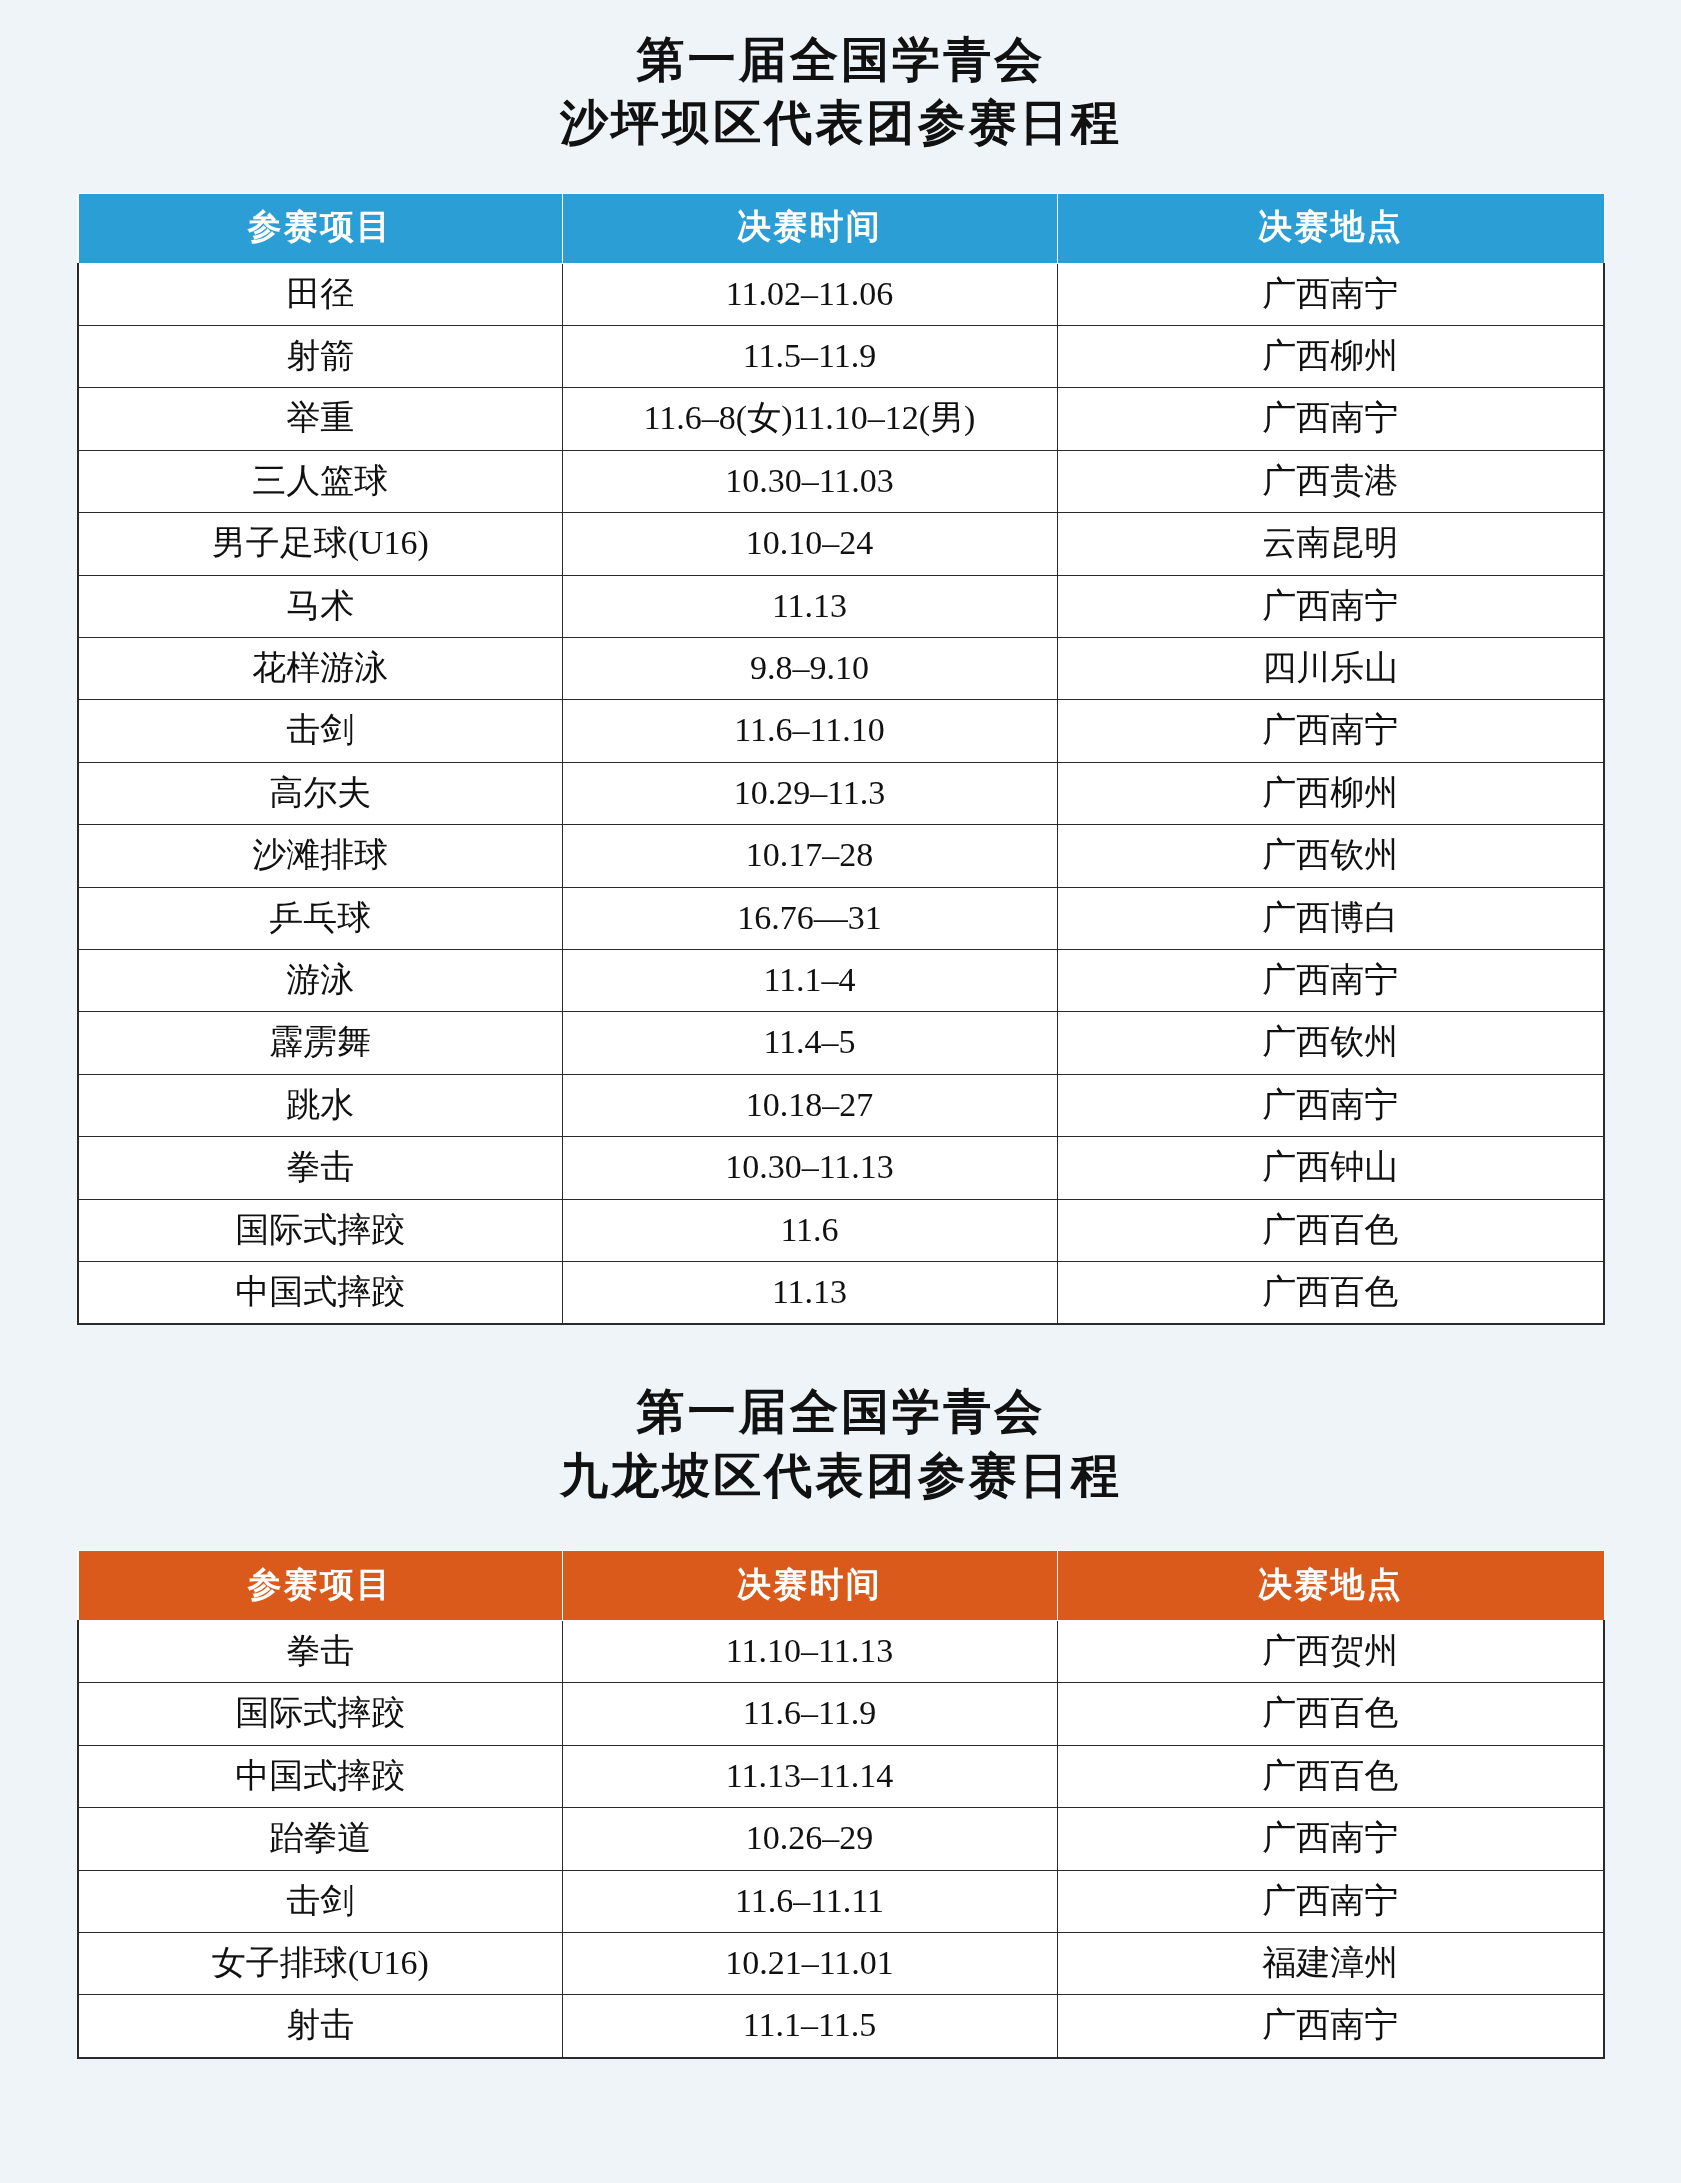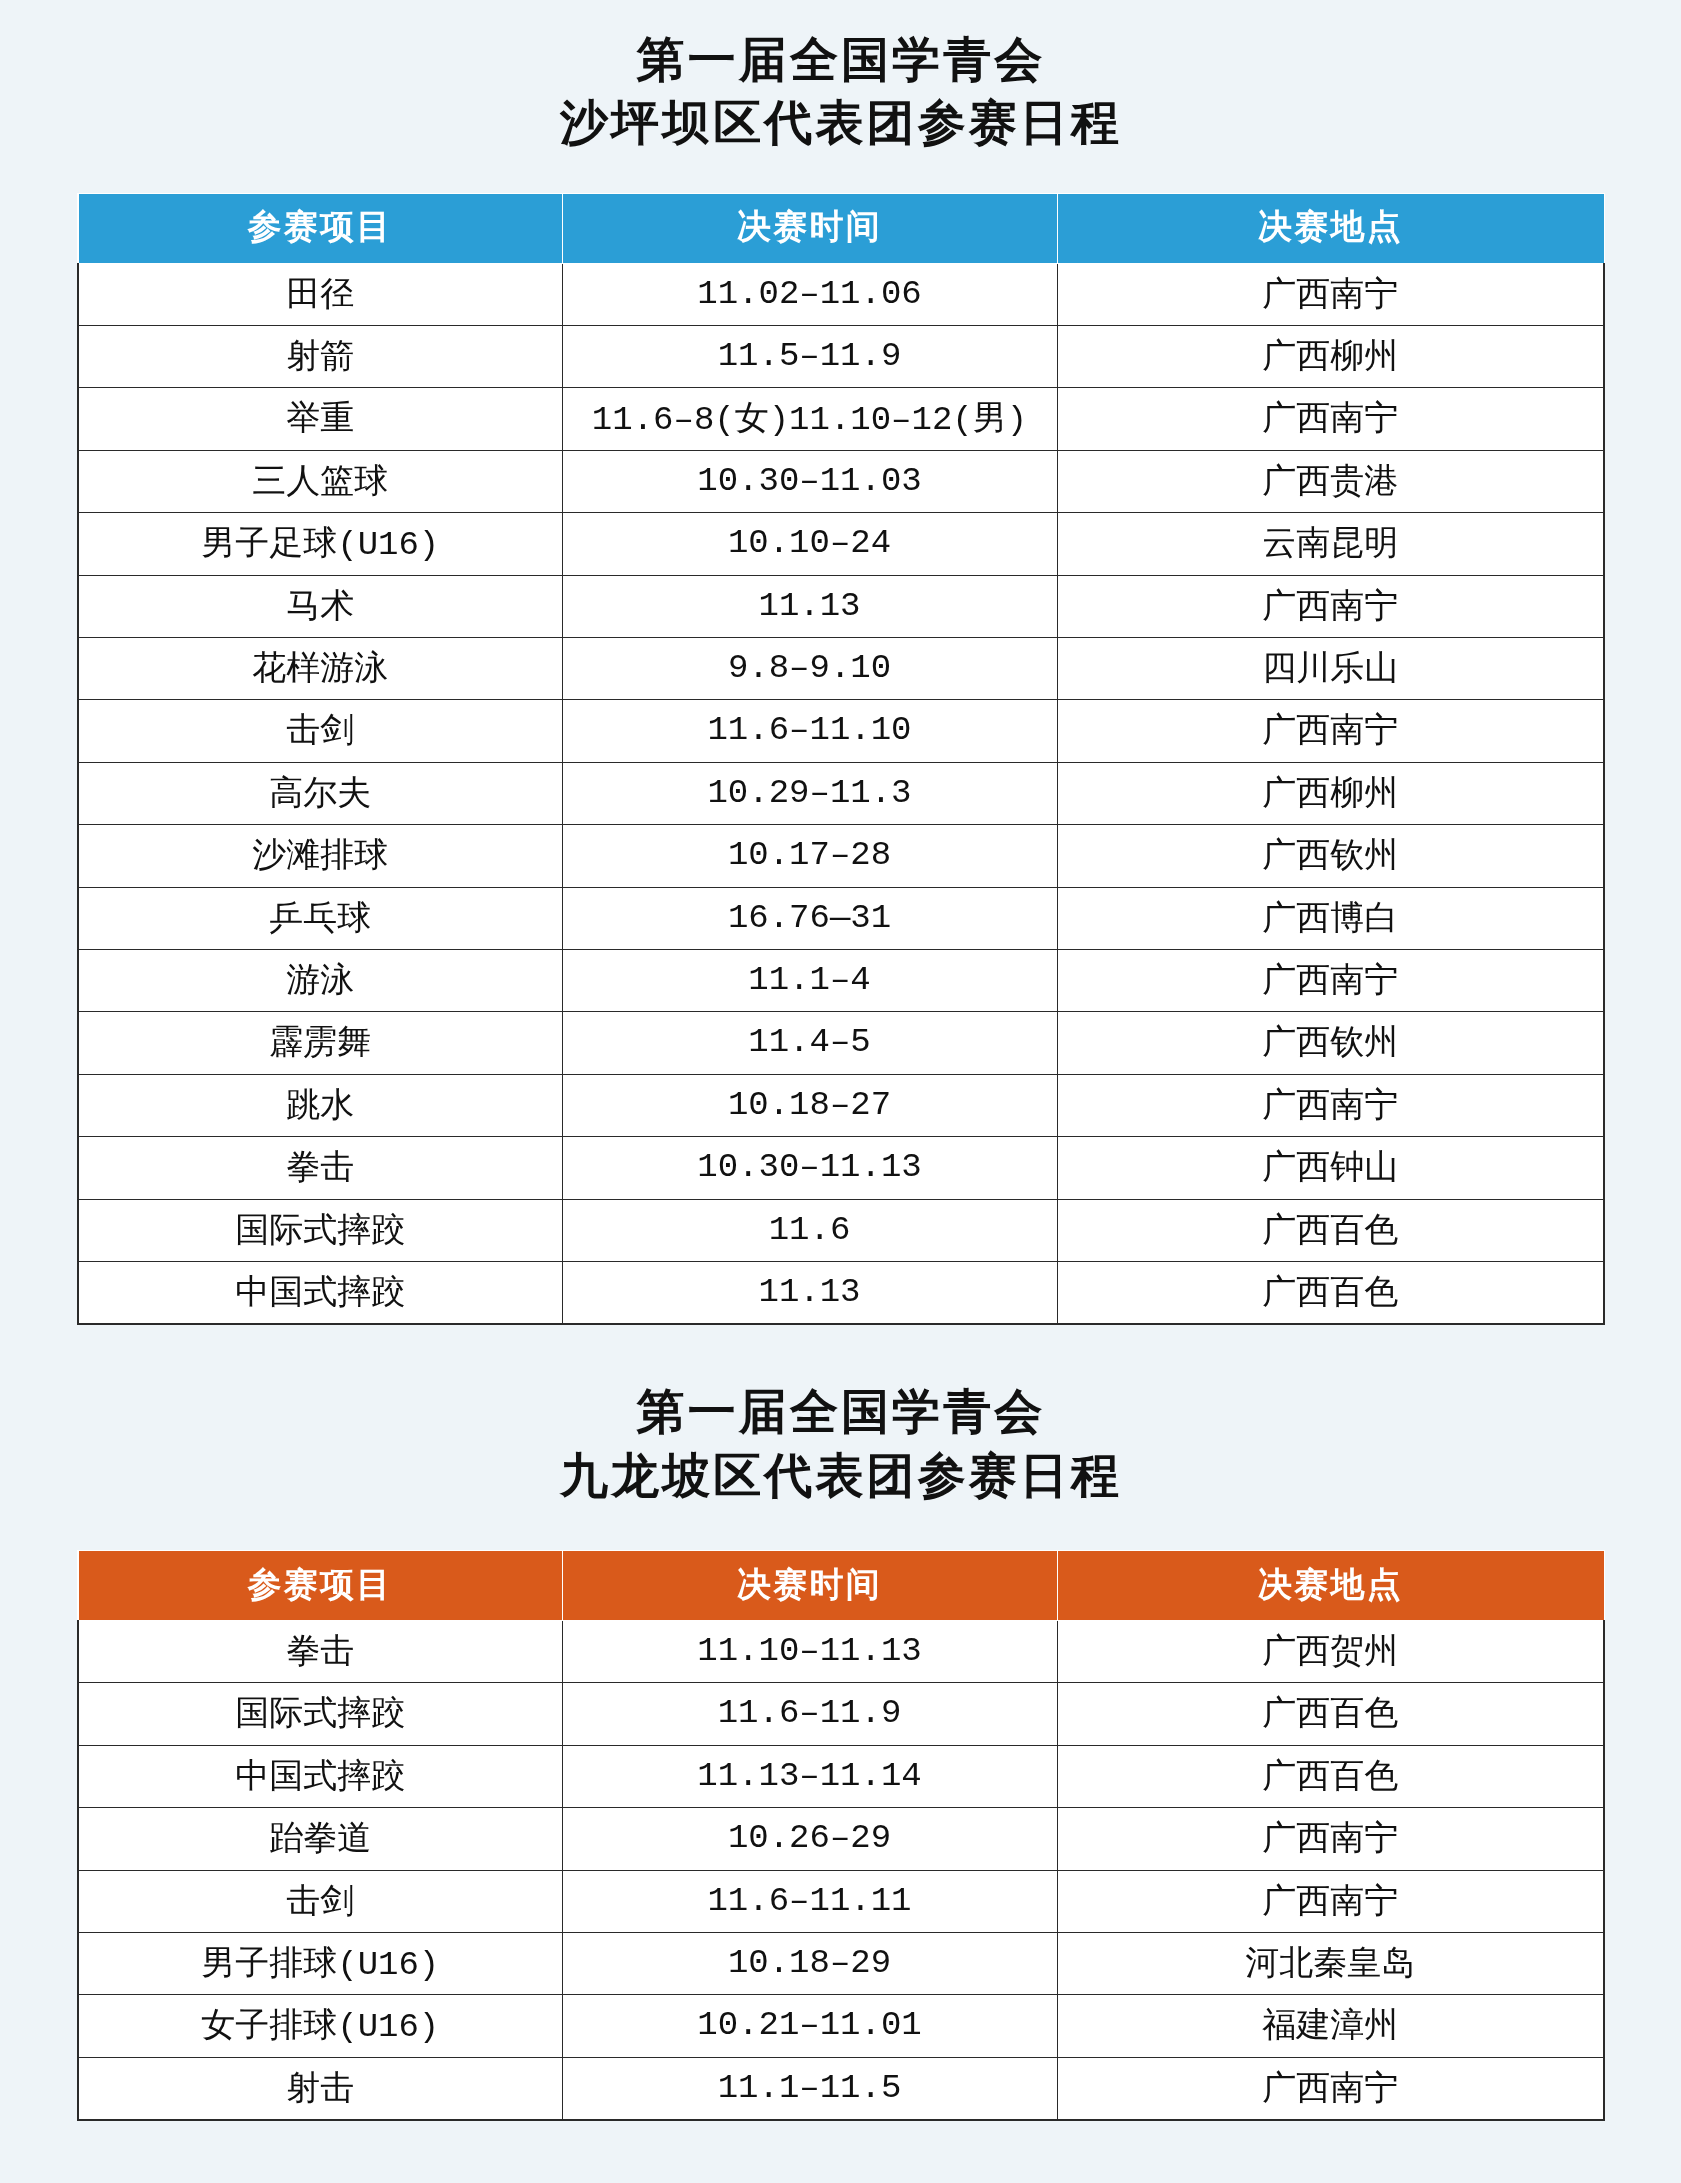--- a/index.html
+++ b/index.html
@@ -68,21 +68,21 @@
     border: 1.5px solid #2a2a2a;
     background: #ffffff;
     color: #111;
     white-space: nowrap;
     overflow: hidden;
   }
   table.schedule tbody tr td:first-child { border-left: 2.3px solid #2a2a2a; }
   table.schedule tbody tr td:last-child { border-right: 2.3px solid #2a2a2a; }
   table.schedule tbody tr:last-child td { border-bottom: 2.3px solid #2a2a2a; }
 
-  .table-wrap { padding: 12px; font-family: Liberation Mono, monospace; }
+  .table-wrap { padding: 12px; }
 </style>
 </head>
 <body>
 
 <div class="page">
 
   <div class="section-title title-block-1">
     <span class="line">第一届全国学青会</span>
     <span class="line">沙坪坝区代表团参赛日程</span>
   </div>
@@ -230,25 +230,20 @@
             <td>跆拳道</td>
             <td>10.26–29</td>
             <td>广西南宁</td>
           </tr>
           <tr>
             <td>击剑</td>
             <td>11.6–11.11</td>
             <td>广西南宁</td>
           </tr>
           <tr>
-            <td>男子排球(U16)</td>
-            <td>10.18–29</td>
-            <td>河北秦皇岛</td>
-          </tr>
-          <tr>
             <td>女子排球(U16)</td>
             <td>10.21–11.01</td>
             <td>福建漳州</td>
           </tr>
           <tr>
             <td>射击</td>
             <td>11.1–11.5</td>
             <td>广西南宁</td>
           </tr>
         </tbody>

